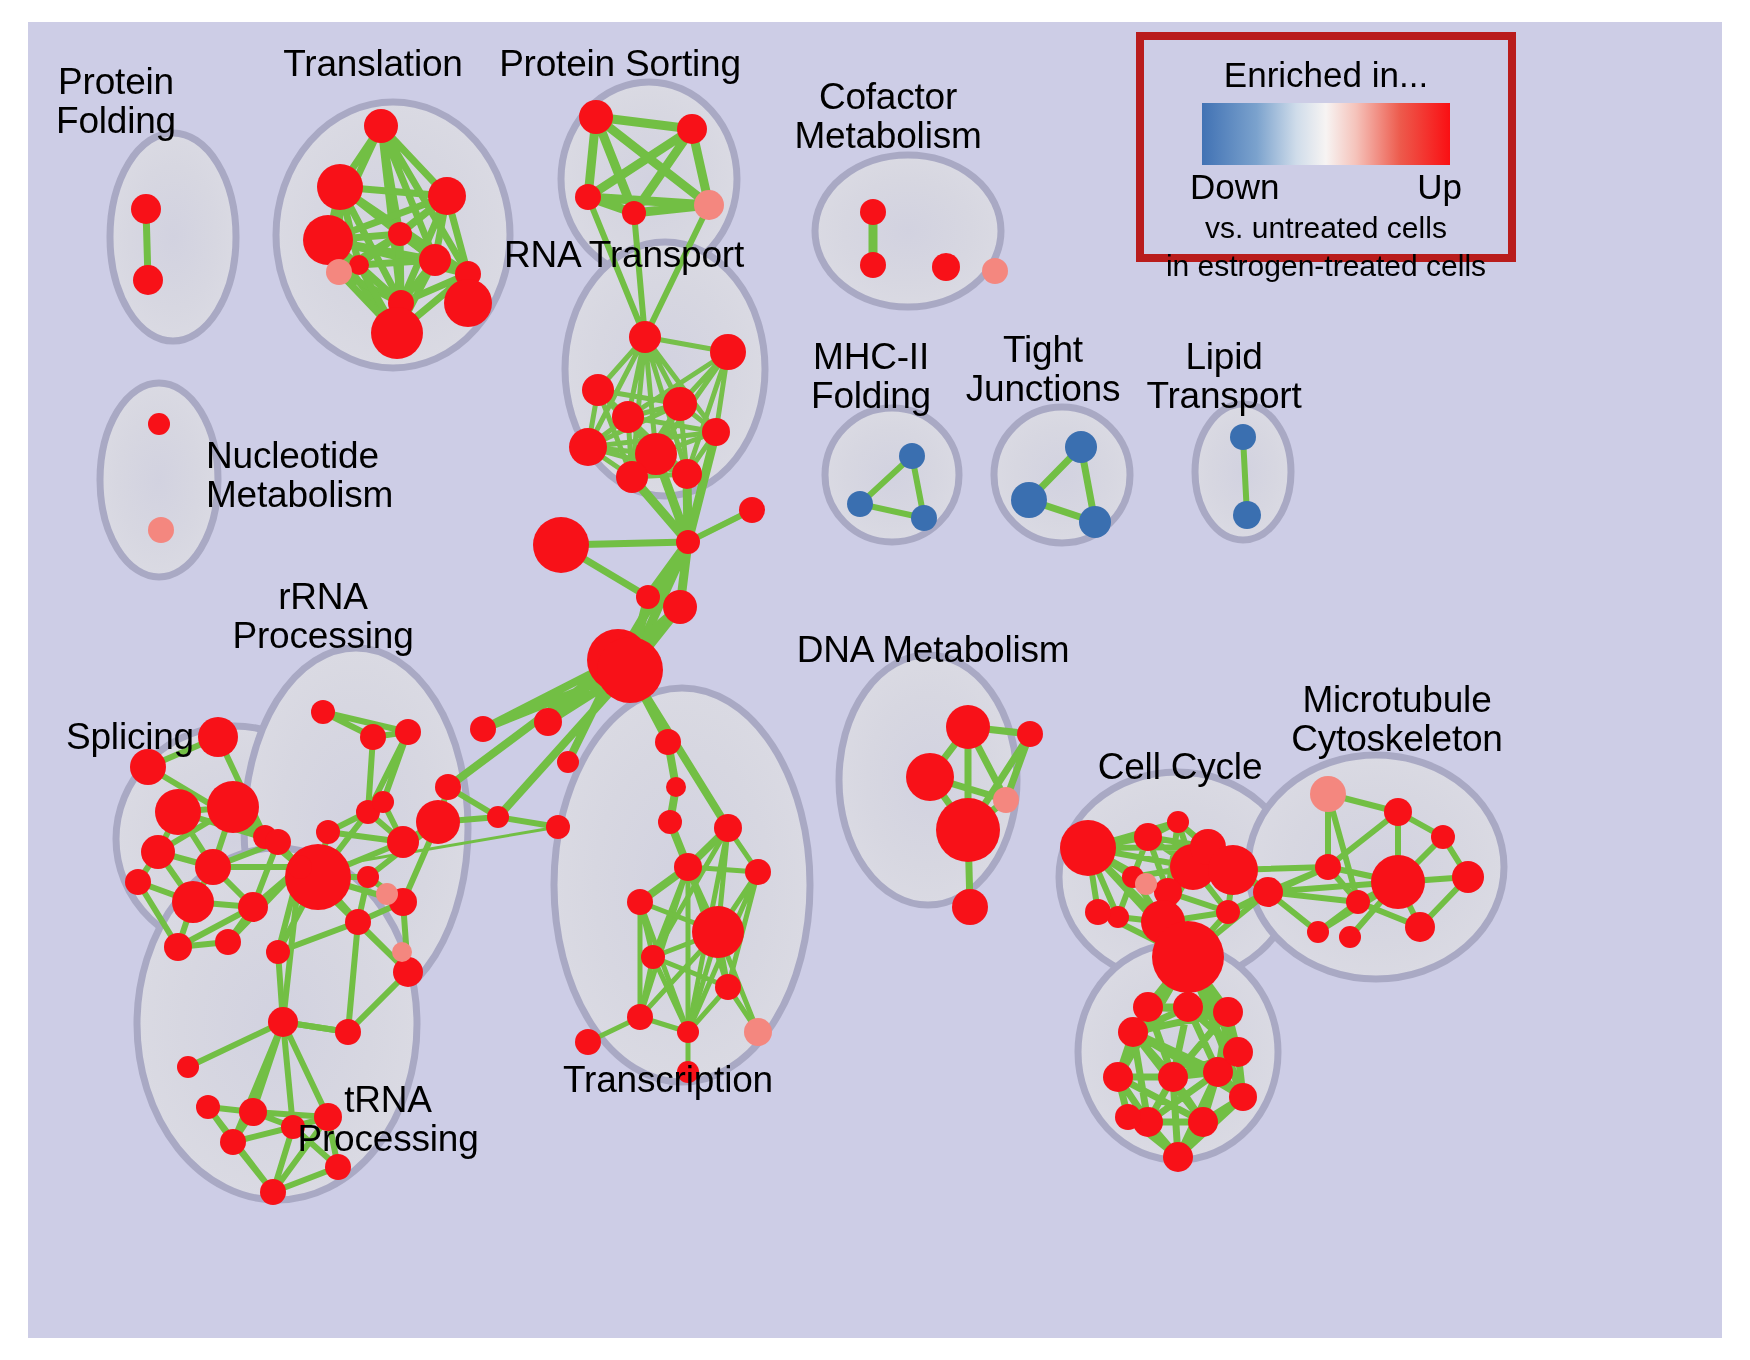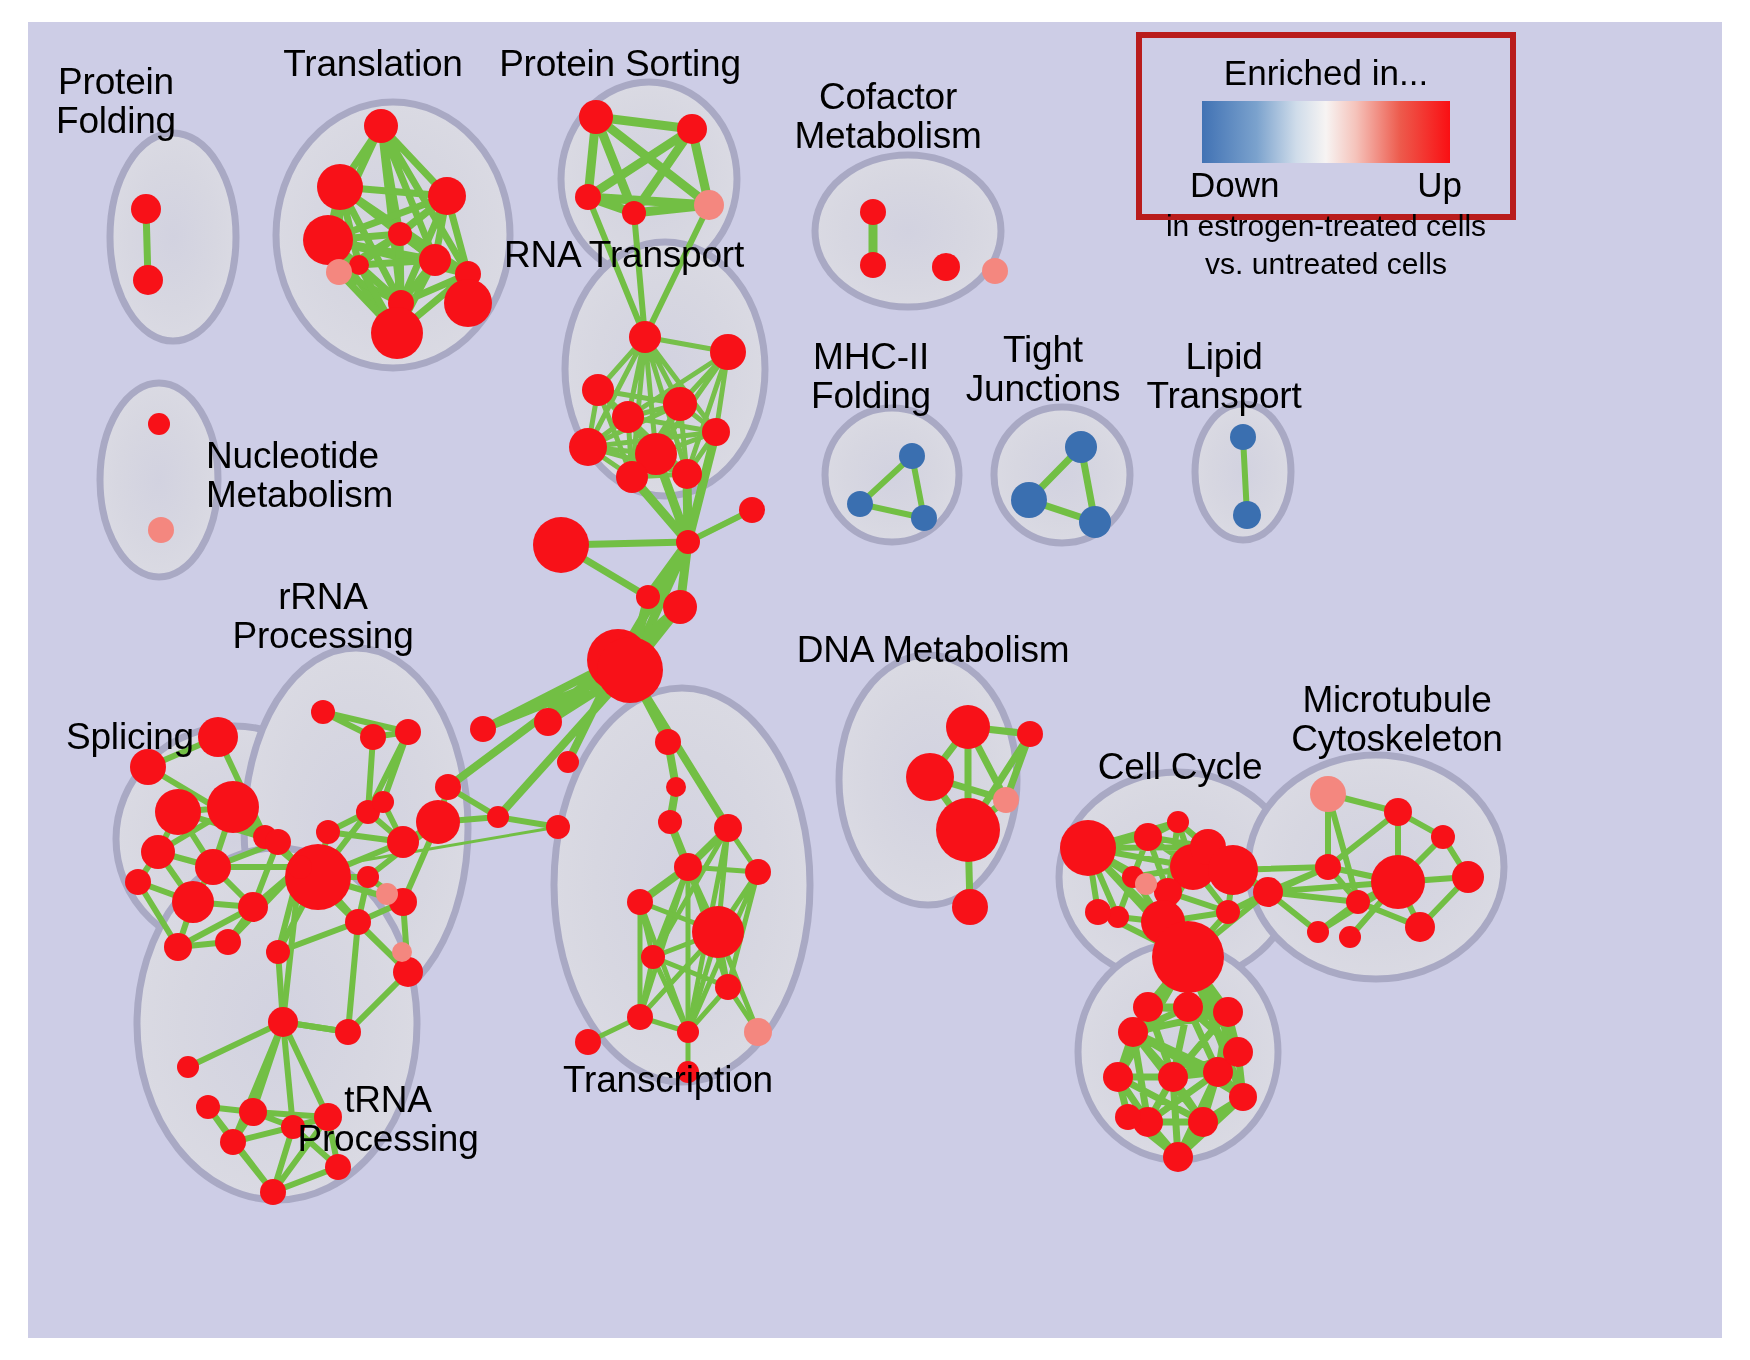--- a/index.html
+++ b/index.html
@@ -3,22 +3,22 @@
 <meta charset="utf-8">
 <style>
   html,body{margin:0;padding:0;background:#ffffff;}
   body{font-family:"Liberation Sans",sans-serif;}
   #stage{position:relative;width:1750px;height:1360px;background:#ffffff;overflow:hidden;}
   #canvas{position:absolute;left:28px;top:22px;width:1694px;height:1316px;background:#cdcde6;}
   #net{position:absolute;left:0;top:0;width:1694px;height:1316px;}
   .lbl{position:absolute;color:#000;font-size:37px;line-height:1.06;white-space:pre;letter-spacing:-0.2px;}
   .lbl.c{text-align:center;transform:translateX(-50%);}
   .lbl.l{text-align:left;}
-  #legend{position:absolute;left:1108px;top:10px;width:380px;height:188px;
-          background:#cdcde6;border:6px solid #b91c1c;box-sizing:border-box;}
+  #legend{position:absolute;left:1108px;top:10px;width:380px;height:230px;
+          background:#cdcde6;border:8px solid #b91c1c;box-sizing:border-box;}
   #legend .ttl{text-align:center;font-size:35px;color:#000;margin-top:15px;}
   #lgbar{margin:8px auto 0;width:248px;height:62px;
          background:linear-gradient(to right,#4172b4 0%,#7ba2cd 22%,#cfdcea 38%,#f7f4f3 50%,#f5c3bb 62%,#ed5a4c 80%,#fa0f13 100%);}
   #lgends{display:flex;justify-content:space-between;width:272px;margin:2px auto 0;font-size:35px;}
   #legend .sub{text-align:center;font-size:30px;line-height:1.12;margin-top:4px;}
 </style>
 </head>
 <body>
 
 <div id="stage">
@@ -414,18 +414,18 @@
     <div class="lbl c" style="left:1369px;top:658px;">Microtubule
 Cytoskeleton</div>
 
     <div id="legend">
       <div class="ttl">Enriched in...</div>
       <div id="lgbar"></div>
       <div id="lgends">
         <span>Down</span>
         <span>Up</span>
       </div>
+      <div class="sub">vs. untreated cells</div>
       <div class="sub">in estrogen-treated cells</div>
-      <div class="sub">vs. untreated cells</div>
     </div>
 
   </div>
 </div>
 
 </body></html>

